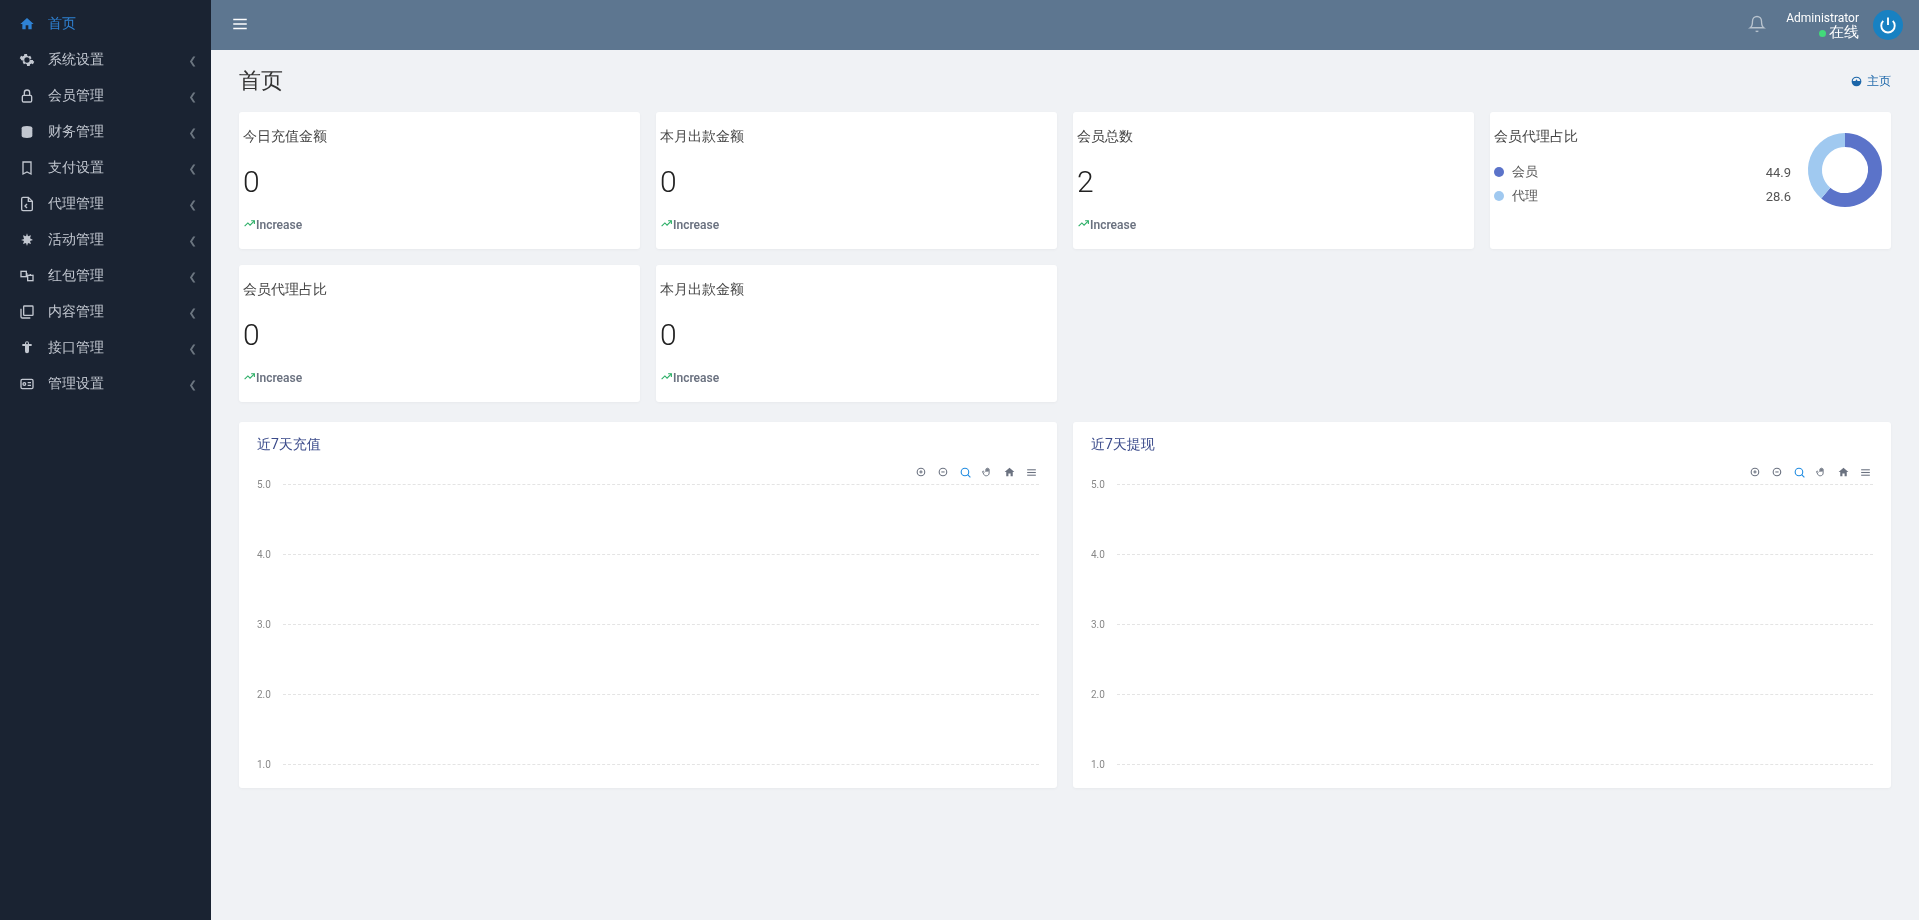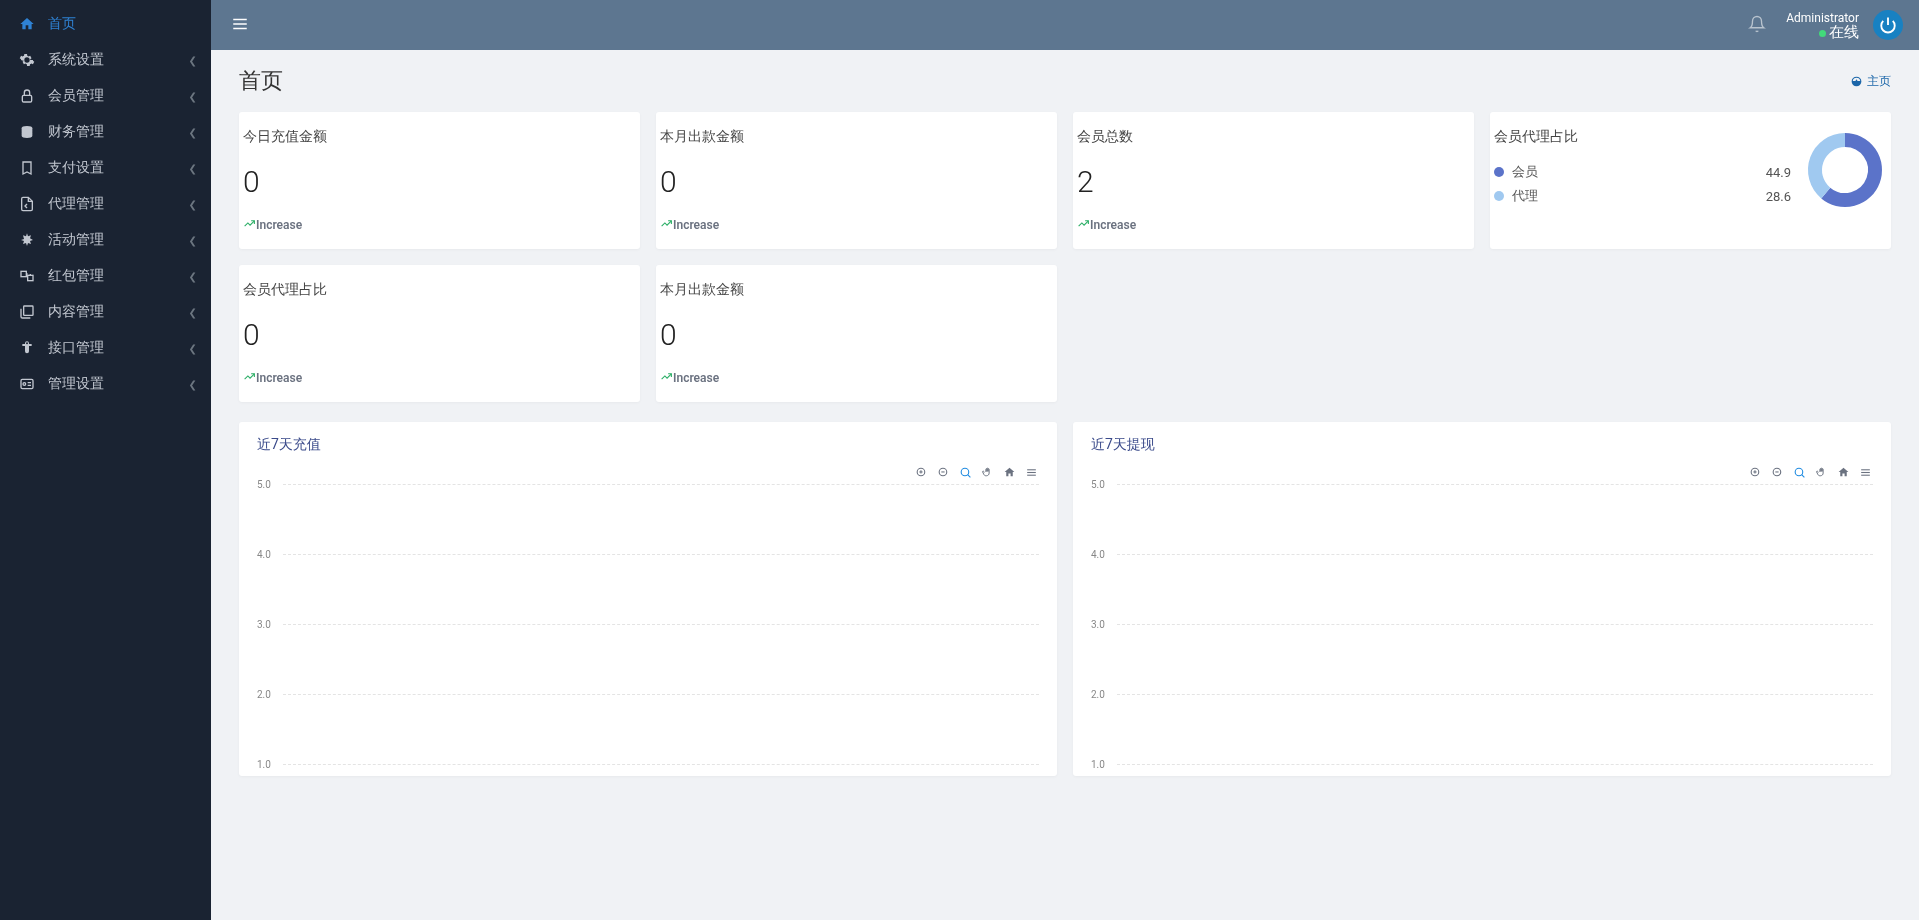--- a/index.html
+++ b/index.html
@@ -118,21 +118,21 @@
   .donut-legend { flex: 1; }
   .donut-legend-title { font-size: 14px; color: #444; margin-bottom: 14px; }
   .donut-row { display: flex; align-items: center; font-size: 13px; padding: 3px 0; }
   .donut-dot { width: 10px; height: 10px; border-radius: 50%; margin-right: 8px; flex: 0 0 10px; }
   .donut-row-label { flex: 1; color: #555; }
   .donut-row-val { color: #555; }
   .donut { width: 84px; height: 84px; }
 
   
   .charts-row { display: flex; gap: 16px; padding: 0 28px 20px; }
-  .chart-card { flex: 1; background: #fff; border-radius: 3px; box-shadow: 0 1px 3px rgba(0,0,0,0.04); padding: 14px 18px 12px; }
+  .chart-card { flex: 1; background: #fff; border-radius: 3px; box-shadow: 0 1px 3px rgba(0,0,0,0.04); padding: 14px 18px 24px; }
   .chart-title { font-size: 14px; color: #3a4a8a; margin-bottom: 6px; }
   .chart-toolbar { display: flex; justify-content: flex-end; gap: 6px; padding: 4px 0; }
   .chart-tool { width: 16px; height: 16px; display: flex; align-items: center; justify-content: center; cursor: pointer; color: #6b7280; }
   .chart-tool.active { color: #1e8ae0; }
   .chart-tool svg { width: 13px; height: 13px; }
   .chart-body { height: 280px; position: relative; padding-left: 26px; }
   .chart-axis-label { position: absolute; left: 0; font-size: 10px; color: #888; transform: translateY(-50%); }
   .gridline { position: absolute; left: 26px; right: 0; height: 0; border-top: 1px dashed #e4e4e4; }
 </style>
 </head>

